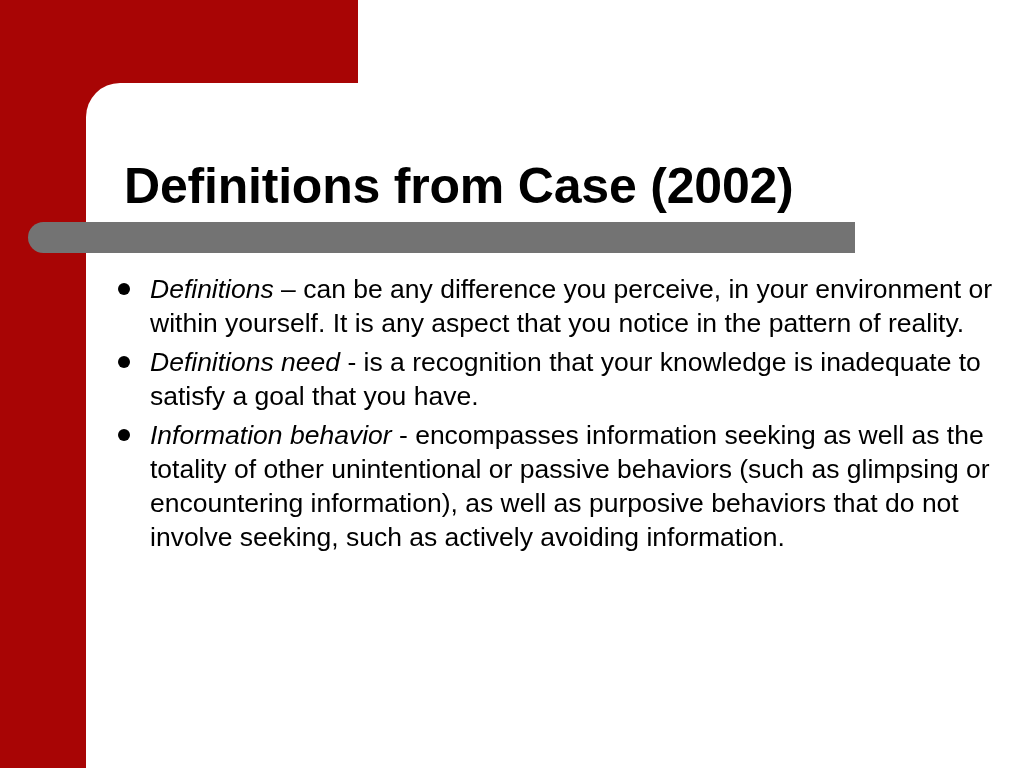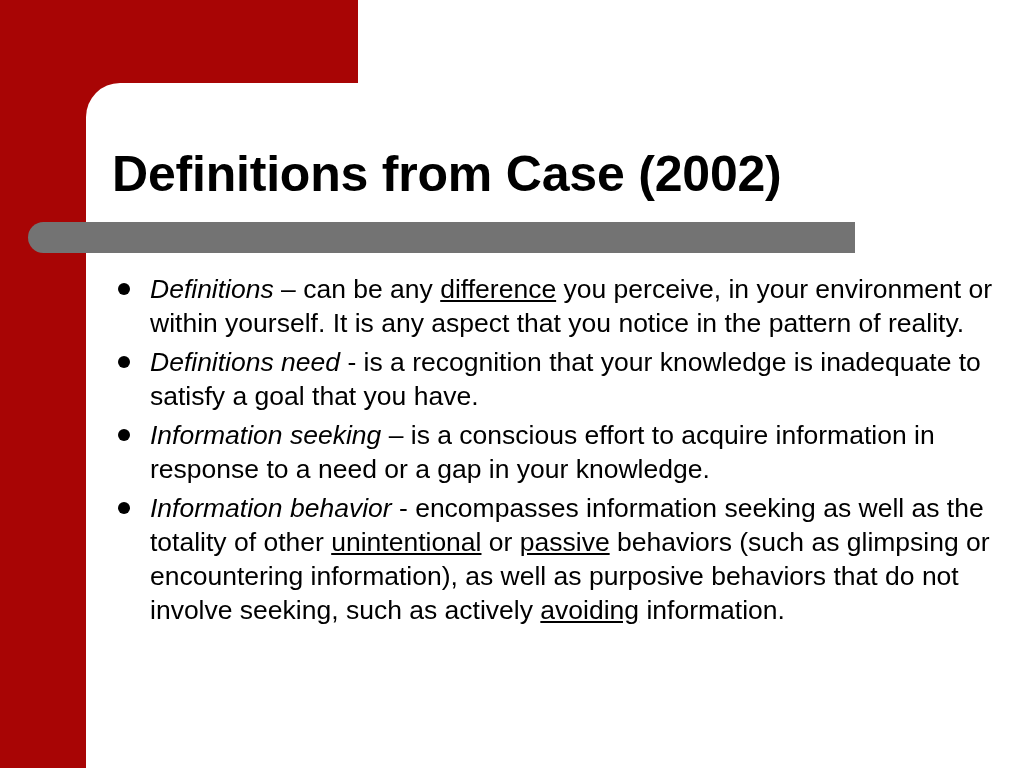--- a/index.html
+++ b/index.html
@@ -59,21 +59,21 @@
     background: #ffffff;
     border-top-left-radius: 34px;
   }
 
   
   .slide-title {
     position: absolute;
     left: 112px;
     top: 146px;
     width: 880px;
-    margin: 0;
+    margin: 12px;
     font-size: 50px;
     line-height: 56px;
     font-weight: bold;
     color: #000000;
     letter-spacing: -0.2px;
     white-space: nowrap;
   }
 
   
   .title-rule {
@@ -114,21 +114,20 @@
     background: #000000;
     border-radius: 50%;
   }
   .bullet-text {
     display: block;
   }
   .term {
     font-style: italic;
   }
   .uline {
-    text-decoration: underline;
     margin-top: 28px;
   }
 </style>
 </head>
 <body>
 
 <div id="slide">
 
   <div class="red-header-block"></div>
   <div class="red-column"></div>
@@ -145,24 +144,20 @@
     <li class="bullet-item">
       <span class="bullet-marker"></span>
       <span class="bullet-text"><span class="term">Definitions</span><span> – can be any </span><span class="uline">difference</span><span> you perceive, in your environment or within yourself.  It is any aspect that you notice in the pattern of reality.</span></span>
     </li>
 
     <li class="bullet-item">
       <span class="bullet-marker"></span>
       <span class="bullet-text"><span class="term">Definitions need</span><span> - is a recognition that your knowledge is inadequate to satisfy a goal that you have.</span></span>
     </li>
 
-    <li class="bullet-item">
-      <span class="bullet-marker"></span>
-      <span class="bullet-text"><span class="term">Information seeking</span><span> – is a conscious effort to acquire information in response to a need or a gap in your knowledge.</span></span>
-    </li>
 
     <li class="bullet-item">
       <span class="bullet-marker"></span>
       <span class="bullet-text"><span class="term">Information behavior </span><span> - encompasses information seeking as well as the totality of other </span><span class="uline">unintentional</span><span> or </span><span class="uline">passive</span><span> behaviors (such as glimpsing or encountering information), as well as purposive behaviors that do not involve seeking, such as actively </span><span class="uline">avoiding</span><span> information.</span></span>
     </li>
 
   </ul>
 
 </div>
 

